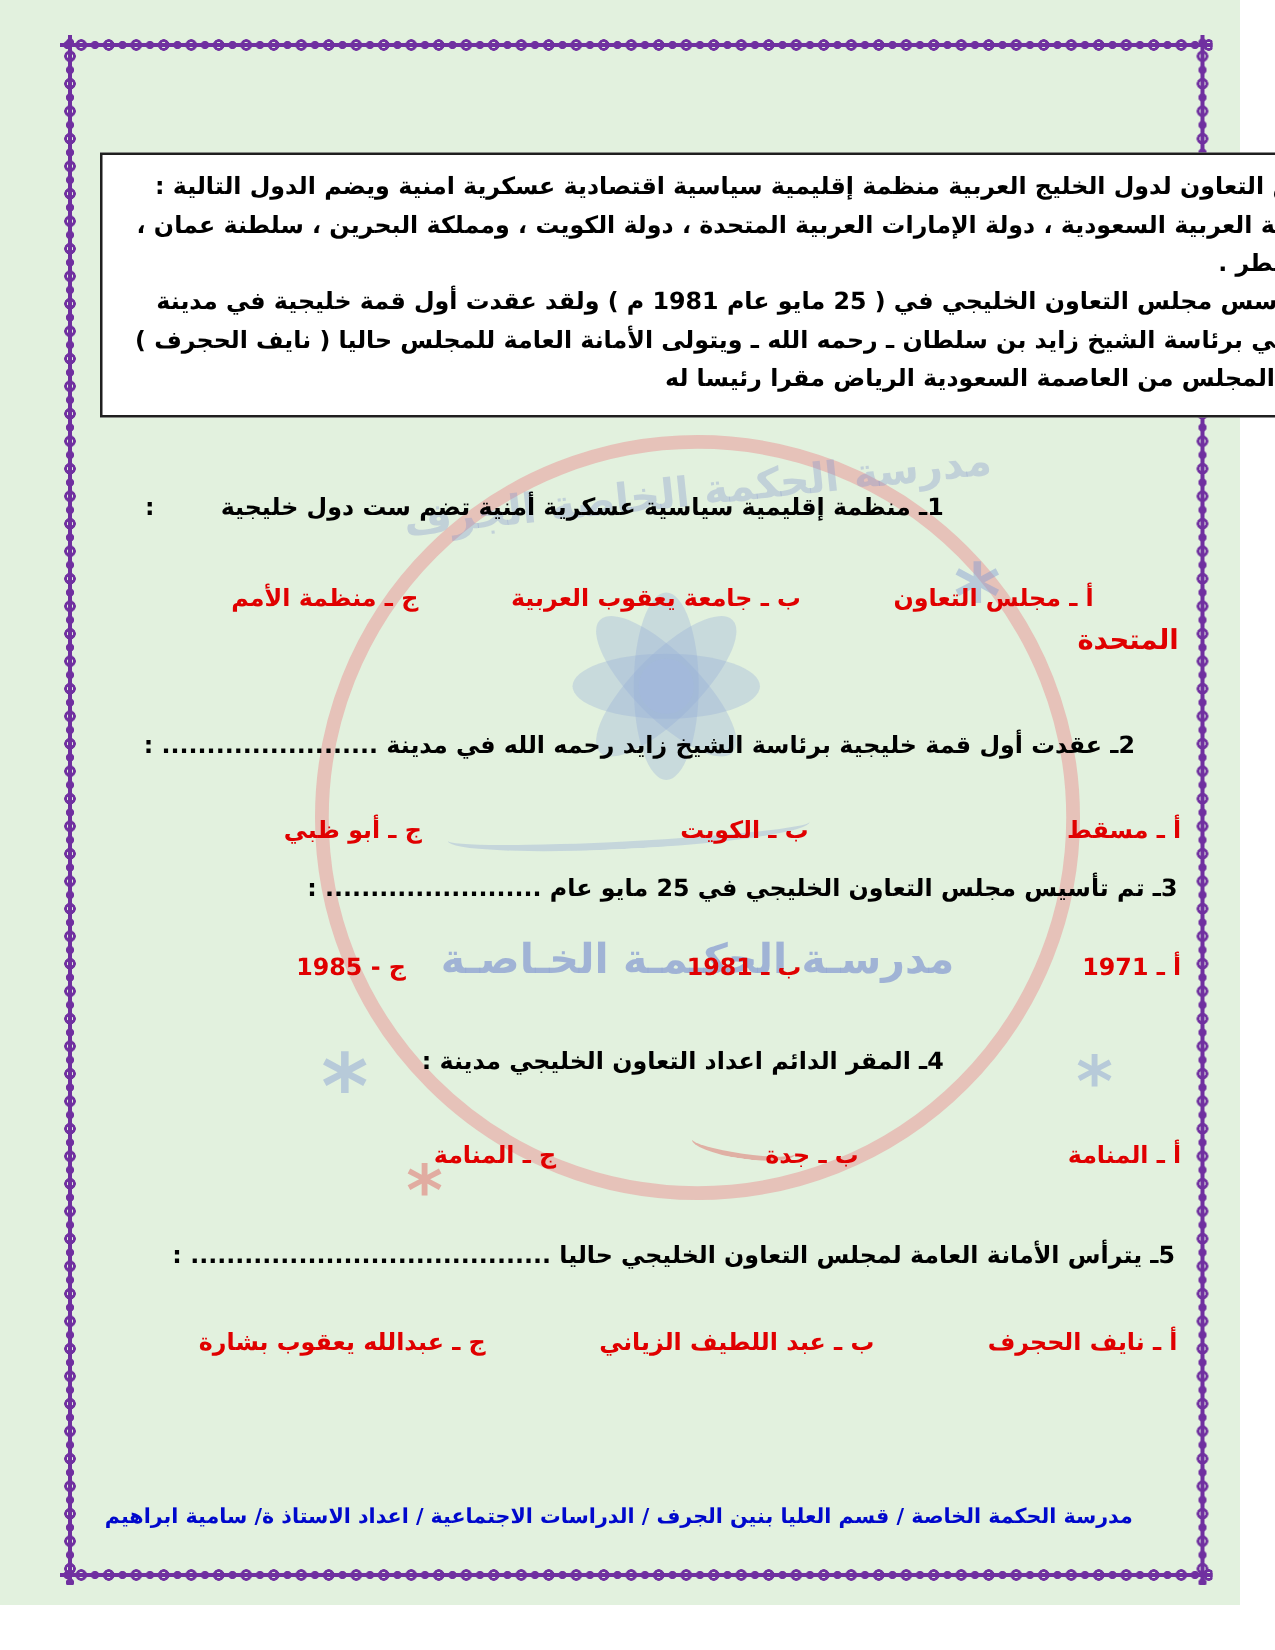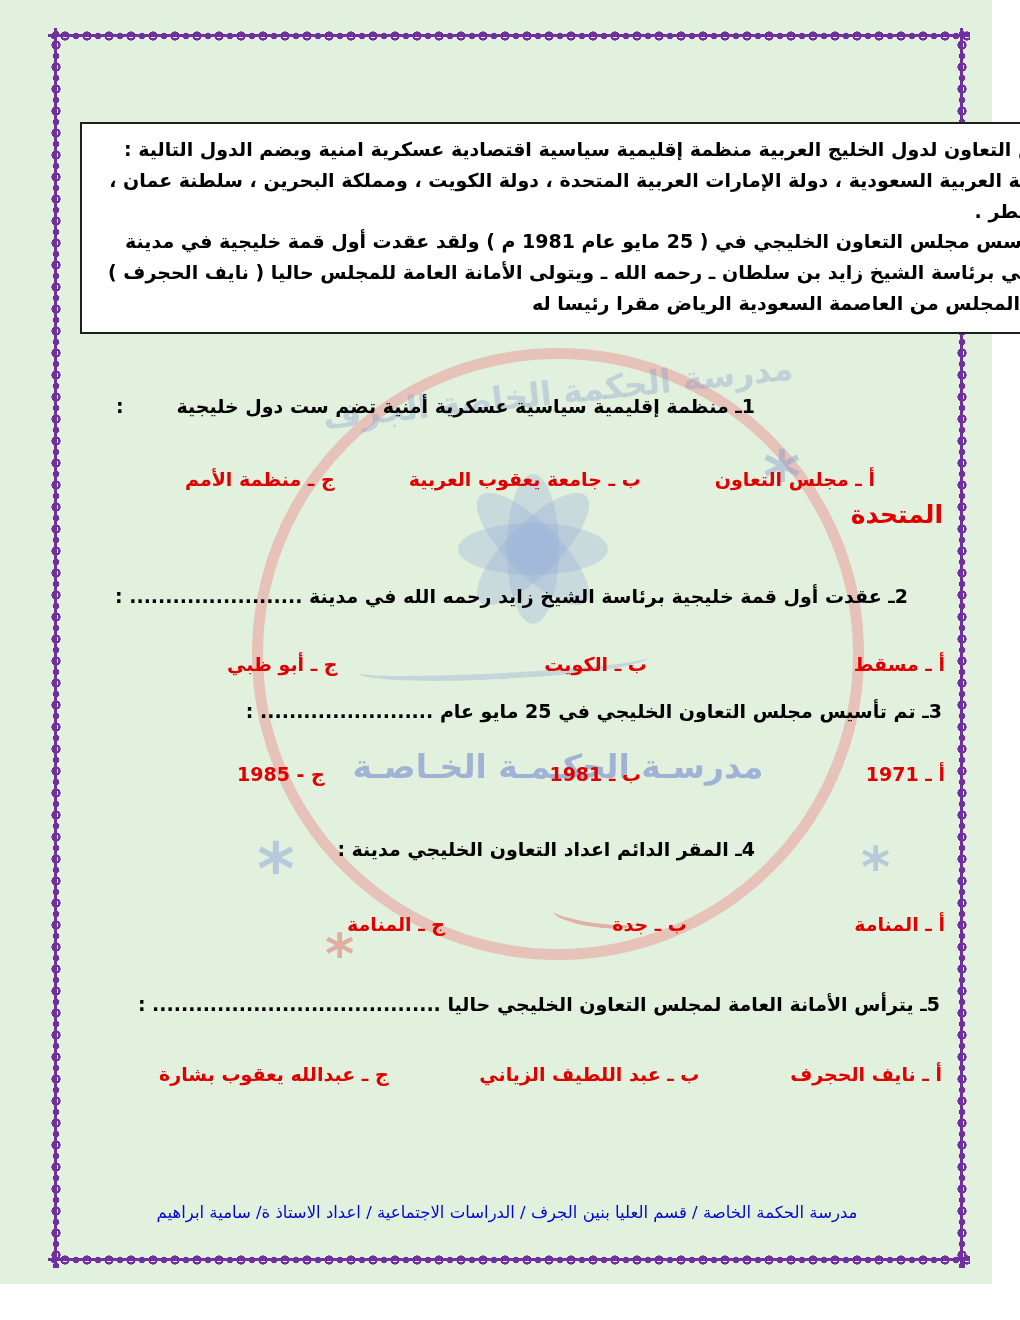--- a/index.html
+++ b/index.html
@@ -69,28 +69,28 @@
       white-space:nowrap;z-index:2;}
   .qt1{top:395px;right:265px;}
   .qt2{top:585px;right:112px;}
   .qt3{top:700px;right:78px;}
   .qt4{top:838px;right:265px;}
   .qt5{top:993px;right:80px;}
   .opts{position:absolute;display:flex;justify-content:space-between;direction:rtl;z-index:2;
       font-size:19px;font-weight:bold;color:#e00000;}
   .opts .opt{white-space:nowrap;}
   .row1{top:468px;right:145px;width:690px;}
-  .ov1{position:absolute;top:500px;right:77px;direction:rtl;font-size:25px;font-weight:bold;
+  .ov1{position:absolute;top:500px;right:77px;direction:rtl;font-size:22px;font-weight:bold;
       color:#e00000;white-space:nowrap;z-index:2;}
   .row2{top:653px;right:75px;width:718px;}
   .row3{top:763px;right:75px;width:708px;}
   .row4{top:913px;right:75px;width:598px;}
   .row5{top:1063px;right:78px;width:783px;}
-  .footer{position:absolute;left:76px;top:1203px;width:862px;text-align:center;direction:rtl;
-      font-size:16.5px;font-weight:normal;color:#0008cc;white-space:nowrap;z-index:2;}
+  .footer{position:absolute;left:64px;top:1203px;width:862px;text-align:center;direction:rtl;
+      font-size:16.5px;font-weight:bold;color:#0008cc;white-space:nowrap;z-index:2;}
 </style>
 </head>
 <body>
 
 <div class="sheet"></div>
 
 <div class="edge edge-h edge-top"></div>
 <div class="edge edge-h edge-bottom"></div>
 <div class="edge edge-v edge-left"></div>
 <div class="edge edge-v edge-right"></div>

